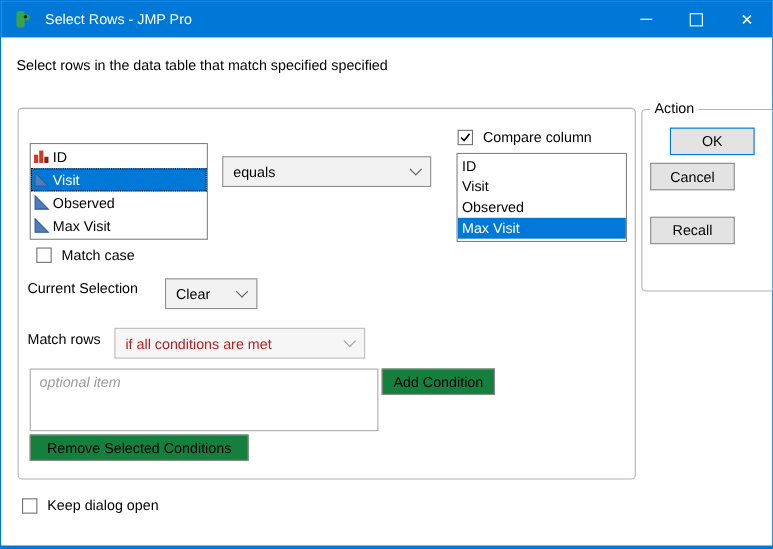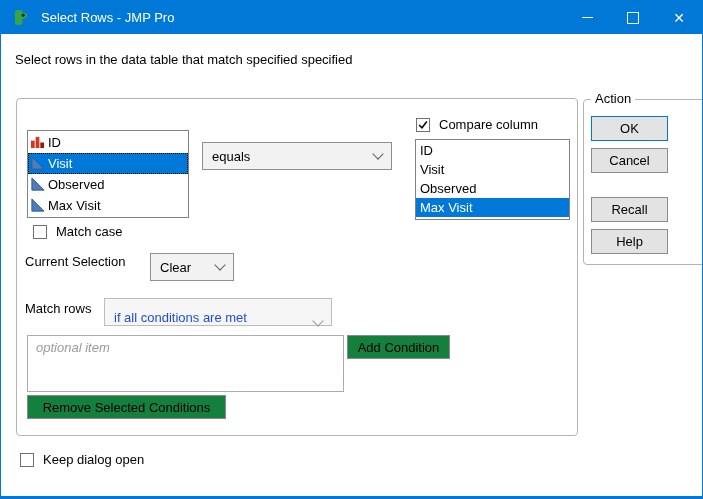--- a/index.html
+++ b/index.html
@@ -32,41 +32,41 @@
   .src-item .li-icon{width:15px;height:15px;margin-right:3px;flex:0 0 auto;}
   .src-item.selected{background:#0078D7;color:#fff;outline:1px dotted #000;outline-offset:-1px;}
   .compare-list{left:398px;top:40px;width:153px;height:78px;padding-top:1px;}
   .cmp-item{height:19px;line-height:19px;padding-left:4px;}
   .cmp-item.selected{background:#0078D7;color:#fff;}
   
   .combo{position:absolute;background:#f2f2f2;border:1px solid #8f8f8f;display:flex;align-items:center;justify-content:space-between;padding:0 9px;box-sizing:border-box;}
   .combo .chev{width:7px;height:7px;border-right:1.4px solid #5f5f5f;border-bottom:1.4px solid #5f5f5f;transform:rotate(45deg);margin-top:-4px;flex:0 0 auto;}
   .combo-equals{left:185px;top:43px;width:190px;height:28px;}
   .combo-clear{left:133px;top:154px;width:84px;height:28px;}
-  .combo-join{left:87px;top:199px;width:228px;height:28px;color:#1d4ed8;border-color:#bdbdbd;background:#f6f6f6;align-items:flex-end;}
+  .combo-join{left:87px;top:199px;width:228px;height:28px;color:#b91c1c;border-color:#bdbdbd;background:#f6f6f6;}
   .combo-join .chev{border-color:#9a9a9a;}
   
   .check-row{position:absolute;display:flex;align-items:center;}
   .checkbox{width:14px;height:14px;border:1px solid #707070;background:#fff;box-sizing:border-box;flex:0 0 auto;display:flex;align-items:center;justify-content:center;}
   .check-label{margin-left:9px;white-space:nowrap;}
   .row-compare{left:399px;top:18px;}
   .row-matchcase{left:16px;top:125px;}
   .row-keepopen{left:19px;top:451px;}
   
   .flabel{position:absolute;white-space:nowrap;}
   .label-current{left:8px;top:155px;}
   .label-selectrows{left:8px;top:202px;}
   
   .optional-box{position:absolute;left:10px;top:236px;width:317px;height:57px;border:1px solid #ababab;background:#fff;box-sizing:border-box;padding:4px 8px;color:#9b9b9b;font-style:italic;}
   
   .btn{background:#15803d;border:1px solid #8b8b8b;display:flex;align-items:center;justify-content:center;box-sizing:border-box;cursor:default;white-space:nowrap;}
   .add-btn{position:absolute;left:330px;top:236px;width:103px;height:24px;}
   .remove-btn{position:absolute;left:10px;top:296px;width:199px;height:24px;}
   .action-btn{position:absolute;left:7px;width:77px;height:25px;background:#e3e3e3;}
-  .btn-ok{top:16px;border:1px solid #0078D7;}
+  .btn-ok{top:16px;border:1px solid #0078D7;margin-left:18px;}
   .btn-cancel{top:48px;}
   .btn-recall{top:97px;}
   .btn-help{top:129px;}
 </style>
 </head>
 <body>
 
 <div class="window">
 
   <div class="titlebar">
@@ -176,21 +176,20 @@
 
     <div class="btn add-btn">Add Condition</div>
     <div class="btn remove-btn">Remove Selected Conditions</div>
   </div>
 
   <div class="groupbox action-group">
     <span class="legend">Action</span>
     <div class="btn action-btn btn-ok">OK</div>
     <div class="btn action-btn btn-cancel">Cancel</div>
     <div class="btn action-btn btn-recall">Recall</div>
-    <div class="btn action-btn btn-help">Help</div>
   </div>
 
   <div class="check-row row-keepopen">
     <span class="checkbox"></span>
     <span class="check-label">Keep dialog open</span>
   </div>
 
 </div>
 
 </body></html>

